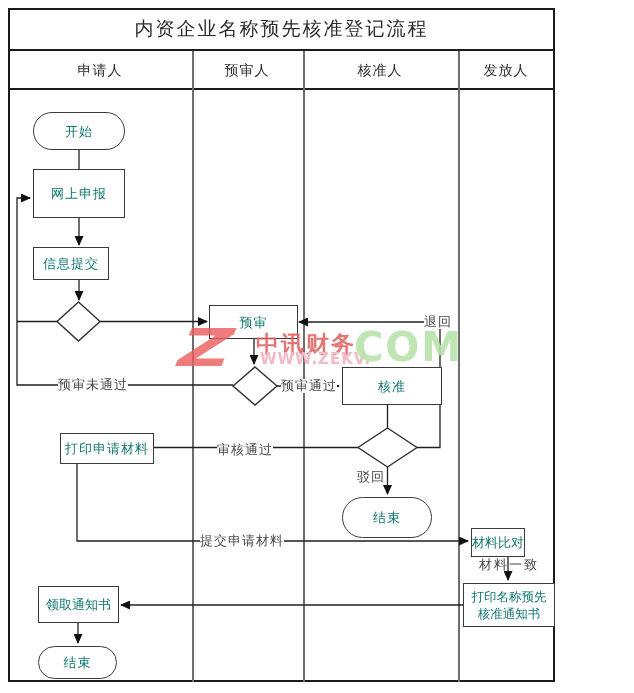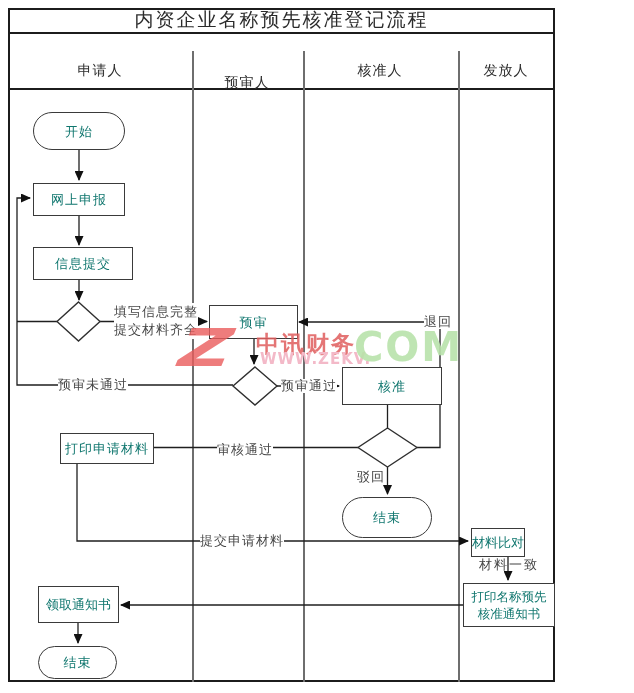--- a/index.html
+++ b/index.html
@@ -1,21 +1,21 @@
 <!DOCTYPE html>
 <html><head>
 <meta charset="utf-8">
 <style>
   html,body{margin:0;padding:0;background:#fff;}
   body{font-family:"DejaVu Sans","Liberation Sans",sans-serif;}
   .stage{position:relative;width:634px;height:693px;background:#fff;overflow:hidden;color:#3a3a3a;}
 
   
   .frame{position:absolute;left:8px;top:8px;width:547px;height:674px;border:2px solid #1c1c1c;box-sizing:border-box;background:#fff;}
-  .title-row{position:absolute;left:8px;top:8px;width:547px;height:26px;border-bottom:2px solid #1c1c1c;box-sizing:border-box;
+  .title-row{position:absolute;left:8px;top:8px;width:547px;height:43px;border-bottom:2px solid #1c1c1c;box-sizing:border-box;
              display:flex;align-items:center;justify-content:center;font-size:19px;letter-spacing:2px;color:#2b2b2b;}
   .header-sep{position:absolute;left:8px;top:88px;width:547px;height:2px;background:#1c1c1c;}
   .lane-div{position:absolute;top:51px;width:2px;height:631px;background:#6e6e6e;}
   .lane-label{position:absolute;top:60px;height:20px;line-height:20px;font-size:14px;letter-spacing:1px;color:#2e2e2e;text-align:center;transform:translateX(-50%);white-space:nowrap;}
 
   
   svg.connectors{position:absolute;left:0;top:0;}
   .conn{stroke:#1f1f1f;stroke-width:1.3;fill:none;}
   .diamond{fill:#fff;stroke:#2f2f2f;stroke-width:1.4;}
 
@@ -42,21 +42,21 @@
 
 <div class="stage">
 
   <div class="frame"></div>
   <div class="title-row">内资企业名称预先核准登记流程</div>
   <div class="header-sep"></div>
   <div class="lane-div" style="left:192px;"></div>
   <div class="lane-div" style="left:303px;"></div>
   <div class="lane-div" style="left:458px;"></div>
   <div class="lane-label" style="left:100px;">申请人</div>
-  <div class="lane-label" style="left:247px;margin-top:12px;">预审人</div>
+  <div class="lane-label" style="left:247px;">预审人</div>
   <div class="lane-label" style="left:380px;">核准人</div>
   <div class="lane-label" style="left:506px;">发放人</div>
 
   <svg class="connectors" width="634" height="693">
     <defs>
       <marker id="arr" markerUnits="userSpaceOnUse" markerWidth="11" markerHeight="9" refX="9" refY="4.5" orient="auto">
         <path d="M0,0 L10,4.5 L0,9 z" fill="#111"></path>
       </marker>
     </defs>
     <path class="conn" d="M79 150 V180" marker-end="url(#arr)"></path>
@@ -74,38 +74,34 @@
     <path class="conn" d="M77 464 V541 H468" marker-end="url(#arr)"></path>
     <path class="conn" d="M508 557 V580" marker-end="url(#arr)"></path>
     <path class="conn" d="M463 605 H121" marker-end="url(#arr)"></path>
     <path class="conn" d="M78 623 V643" marker-end="url(#arr)"></path>
     <polygon class="diamond" points="78.5,302 100,321.5 78.5,341 57,321.5"></polygon>
     <polygon class="diamond" points="255,367 277,386 255,405 233,386"></polygon>
     <polygon class="diamond" points="387.5,428 417,447.5 387.5,467 358,447.5"></polygon>
   </svg>
 
   <div class="node oval" style="left:33px;top:112px;width:92px;height:38px;">开始</div>
-  <div class="node" style="left:33px;top:183px;width:92px;height:33px;">网上申报</div>
-  <div class="node" style="left:33px;top:247px;width:100px;height:33px;">信息提交</div>
+  <div class="node" style="left:33px;top:169px;width:92px;height:49px;">网上申报</div>
+  <div class="node" style="left:33px;top:247px;width:76px;height:33px;">信息提交</div>
   <div class="node" style="left:209px;top:305px;width:89px;height:34px;">预审</div>
   <div class="node" style="left:342px;top:367px;width:100px;height:38px;">核准</div>
   <div class="node" style="left:29px;top:433px;width:94px;height:31px;margin-left:31px;">打印申请材料</div>
   <div class="node oval" style="left:342px;top:497px;width:90px;height:41px;">结束</div>
   <div class="node" style="left:471px;top:528px;width:54px;height:29px;letter-spacing:0;">材料比对</div>
   <div class="node" style="left:463px;top:583px;width:92px;height:44px;flex-direction:column;font-size:12.5px;letter-spacing:0;">
     <span>打印名称预先</span>
     <span>核准通知书</span>
   </div>
   <div class="node" style="left:38px;top:586px;width:81px;height:37px;letter-spacing:0;">领取通知书</div>
   <div class="node oval" style="left:38px;top:646px;width:79px;height:33px;">结束</div>
 
-  <div class="elabel two" style="left:114px;top:303px;">
-    <div>填写信息完整</div>
-    <div>提交材料齐全</div>
-  </div>
   <div class="elabel" style="left:58px;top:378px;">预审未通过</div>
   <div class="elabel" style="left:281px;top:379px;">预审通过</div>
   <div class="elabel" style="left:424px;top:315px;">退回</div>
   <div class="elabel" style="left:217px;top:443px;">审核通过</div>
   <div class="elabel nobg" style="left:357px;top:470px;">驳回</div>
   <div class="elabel" style="left:200px;top:534px;">提交申请材料</div>
   <div class="elabel nobg" style="left:479px;top:558px;letter-spacing:2px;">材料一致</div>
 
   <div>
     <div class="wm wm-z" style="color:#ea5c5c;">Z</div>

